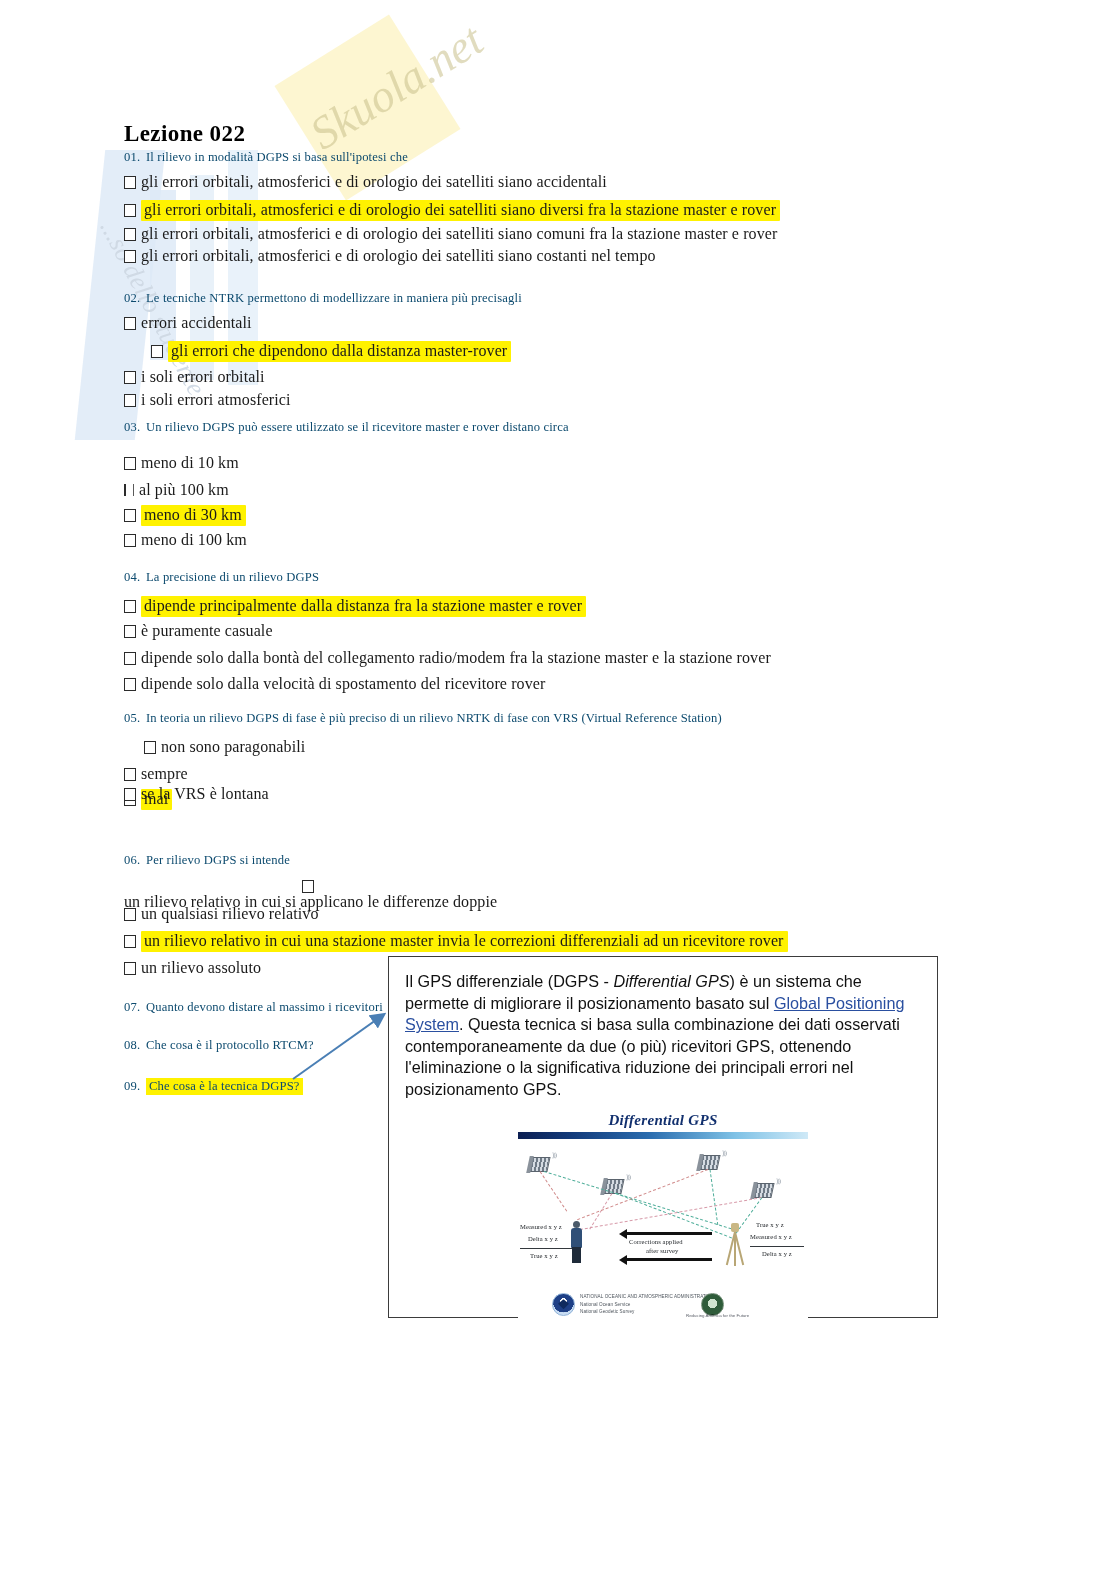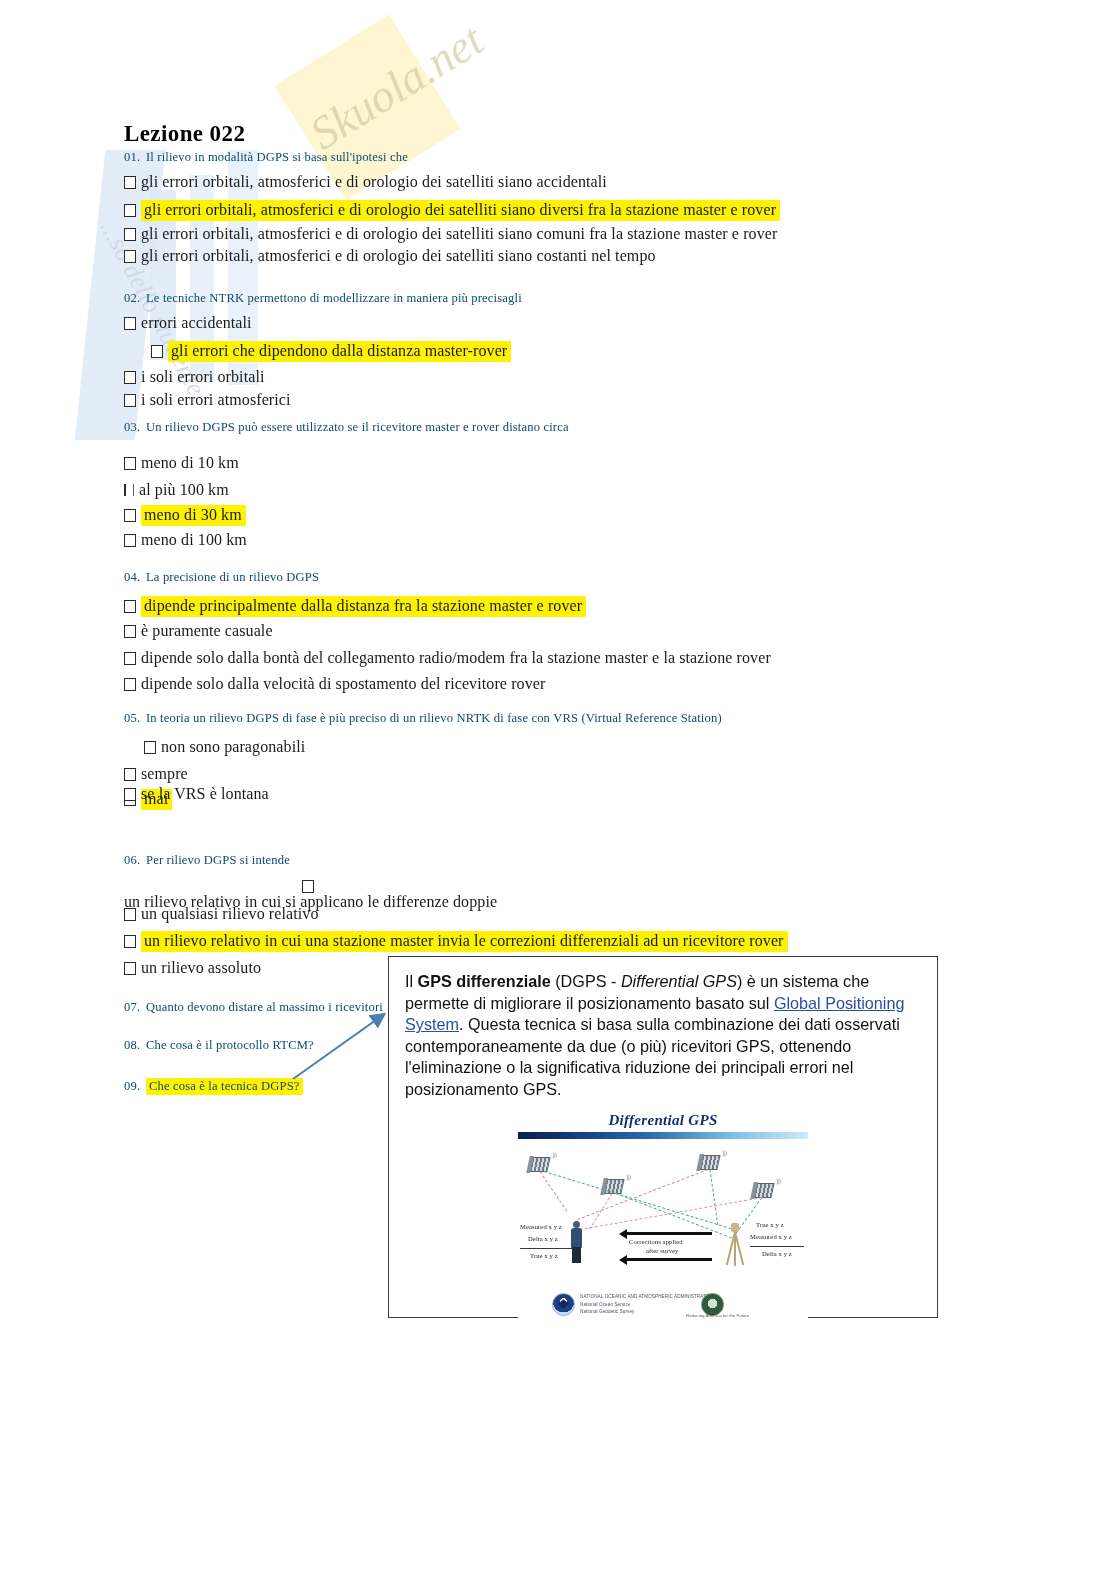--- a/index.html
+++ b/index.html
@@ -180,21 +180,21 @@
     box-sizing: border-box;
     z-index: 3;
   }
   #callout-text {
     font-family: "Liberation Sans", sans-serif;
     font-size: 16.2px;
     line-height: 1.33;
     color: #111;
     padding: 14px 16px 0 16px;
   }
-  #callout-text b { font-weight: bold; }
+  #callout-text b { font-weight: normal; }
   #callout-text i { font-style: italic; }
   #callout-text .wlink {
     color: #2a4fa0;
     text-decoration: underline;
   }
 
   
   #dgps-figure {
     position: relative;
     margin: 10px auto 0 auto;

